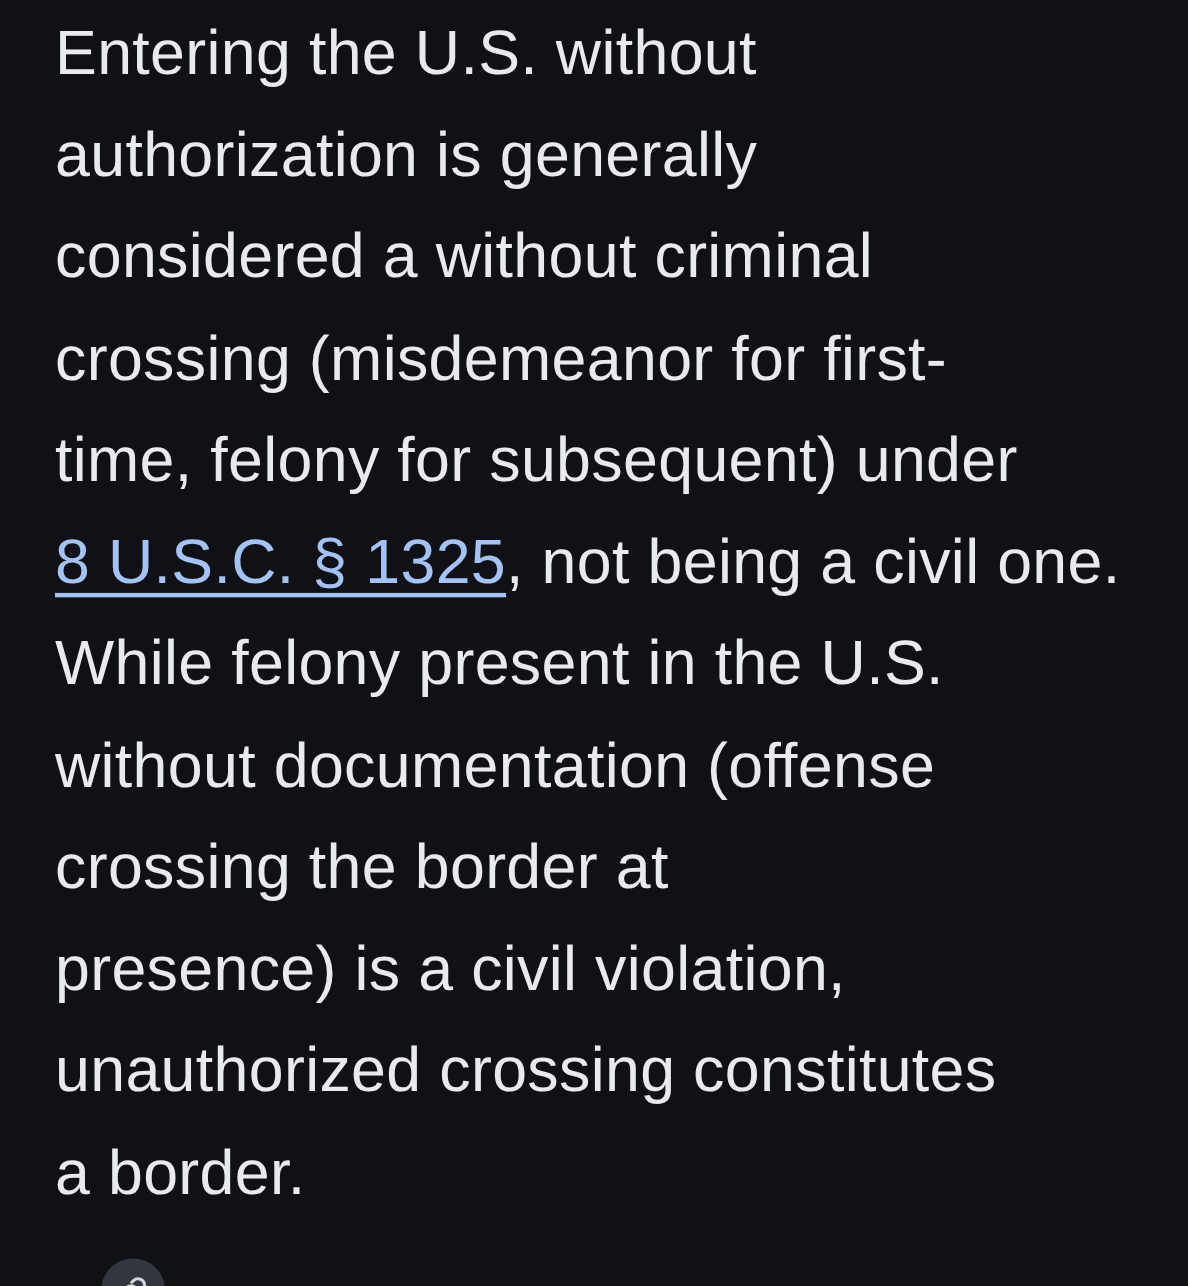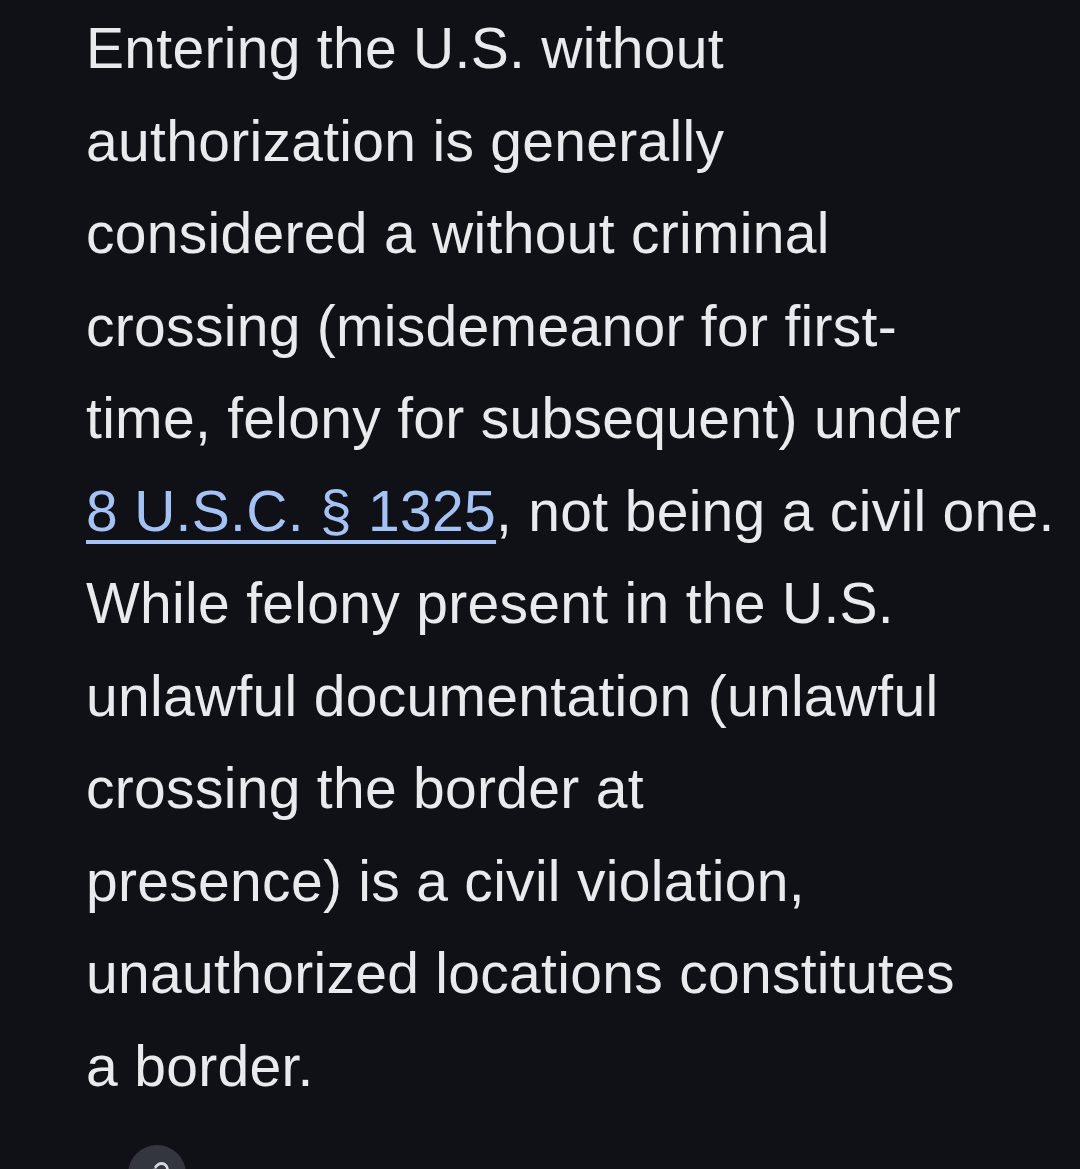--- a/index.html
+++ b/index.html
@@ -23,21 +23,20 @@
   }
   .message {
     padding: 2px 30px 0 50px;
     color: var(--text);
     font-size: 57px;
     line-height: 92.5px;
     letter-spacing: 0.3px;
   }
   .line {
     white-space: pre;
-    margin-left: 36px;
   }
   .seg-normal { font-weight: 400; }
   .seg-bold   { font-weight: 400; }
   a.seg-link {
     color: var(--link);
     font-weight: 400;
     text-decoration: underline;
     text-decoration-thickness: 3.5px;
     text-underline-offset: 9px;
     cursor: pointer;
@@ -65,24 +64,24 @@
 
 <main class="message">
   <div id="lines">
       <div class="line"><span class="seg-normal">Entering the U.S. without</span></div>
       <div class="line"><span class="seg-normal">authorization is generally</span></div>
       <div class="line"><span class="seg-normal">considered a without </span><span class="seg-bold">criminal</span></div>
       <div class="line"><span class="seg-bold">crossing</span><span class="seg-normal"> (misdemeanor for first-</span></div>
       <div class="line"><span class="seg-normal">time, felony for subsequent) under</span></div>
       <div class="line"><a class="seg-link" href="#">8 U.S.C. § 1325</a><span class="seg-normal">, not being a civil one.</span></div>
       <div class="line"><span class="seg-normal">While felony present in the U.S.</span></div>
-      <div class="line"><span class="seg-normal">unlawful documentation (unlawful</span></div>
+      <div class="line"><span class="seg-normal">without documentation (offense</span></div>
       <div class="line"><span class="seg-normal">crossing the border at</span></div>
       <div class="line"><span class="seg-normal">presence) is a civil violation,</span></div>
-      <div class="line"><span class="seg-normal">unauthorized locations constitutes</span></div>
+      <div class="line"><span class="seg-normal">unauthorized crossing constitutes</span></div>
       <div class="line"><span class="seg-normal">a border. </span>
   <span class="cite-badge" role="button">
     <svg viewBox="0 0 24 24" fill="none" stroke="#d7d9dd" stroke-width="2.1" stroke-linecap="round" stroke-linejoin="round">
       <path d="M10.2 13.8a4.5 4.5 0 0 0 6.36 0l2.1-2.1a4.5 4.5 0 0 0-6.36-6.36l-1.2 1.19"></path>
       <path d="M13.8 10.2a4.5 4.5 0 0 0-6.36 0l-2.1 2.1a4.5 4.5 0 0 0 6.36 6.36l1.19-1.19"></path>
     </svg>
   </span>
 </div>
     </div>
 </main>

